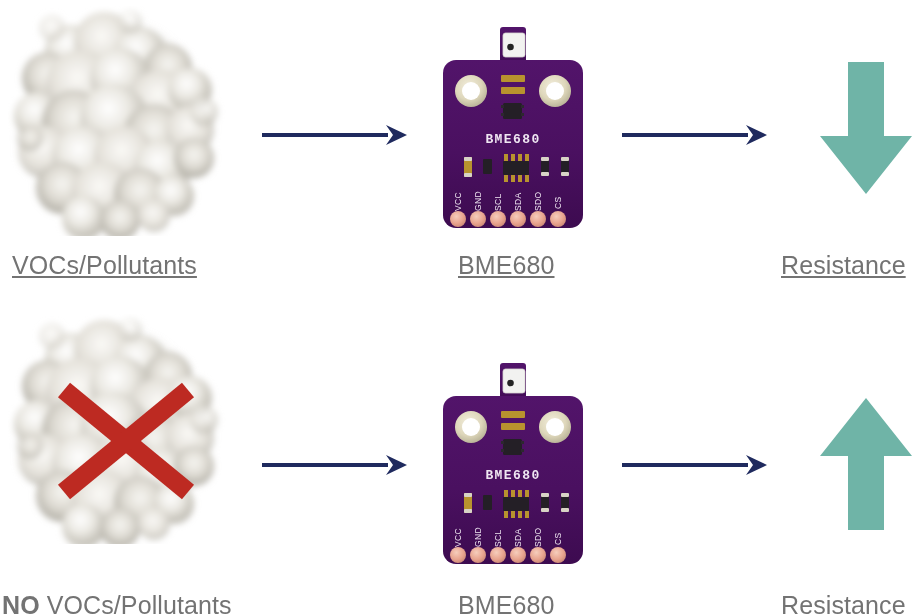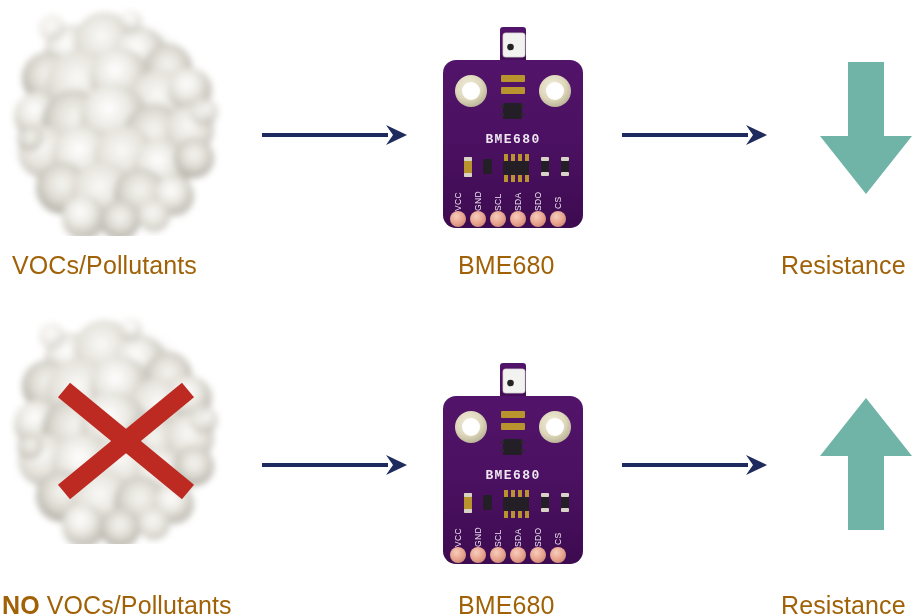--- a/index.html
+++ b/index.html
@@ -48,24 +48,25 @@
     top: 382px;
     width: 148px;
     height: 118px;
     pointer-events: none;
   }
 
   
   .caption {
     position: absolute;
     font-size: 25px;
-    color: #a16207;
+    color: #737373;
     font-weight: 400;
     white-space: nowrap;
     letter-spacing: 0.1px;
+    text-decoration: underline;
   }
   .caption .strong { font-weight: 700; }
 
   .cap-src-top   { left: 12px;  top: 251px; }
   .cap-src-bot   { left: 2px;   top: 591px; }
   .cap-dev-top   { left: 458px; top: 251px; }
   .cap-dev-bot   { left: 458px; top: 591px; }
   .cap-out-top   { left: 781px; top: 251px; }
   .cap-out-bot   { left: 781px; top: 591px; }
 

